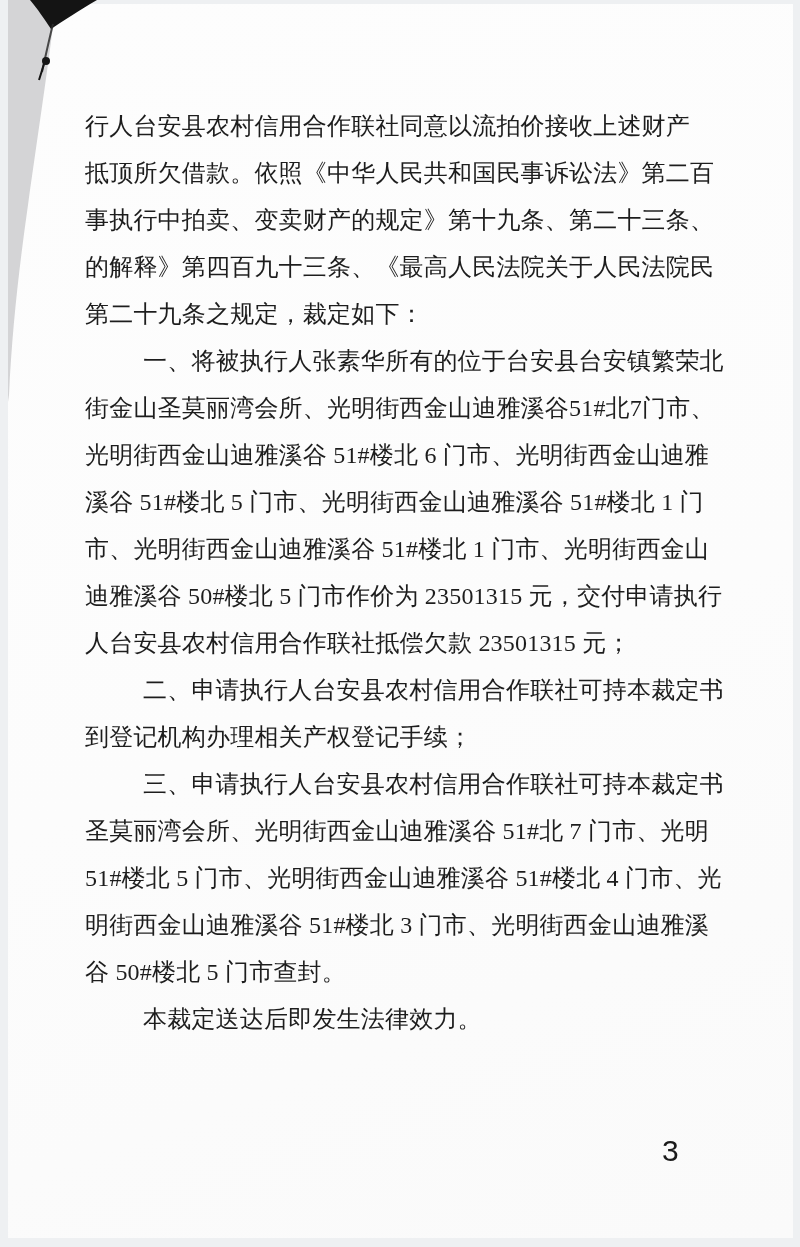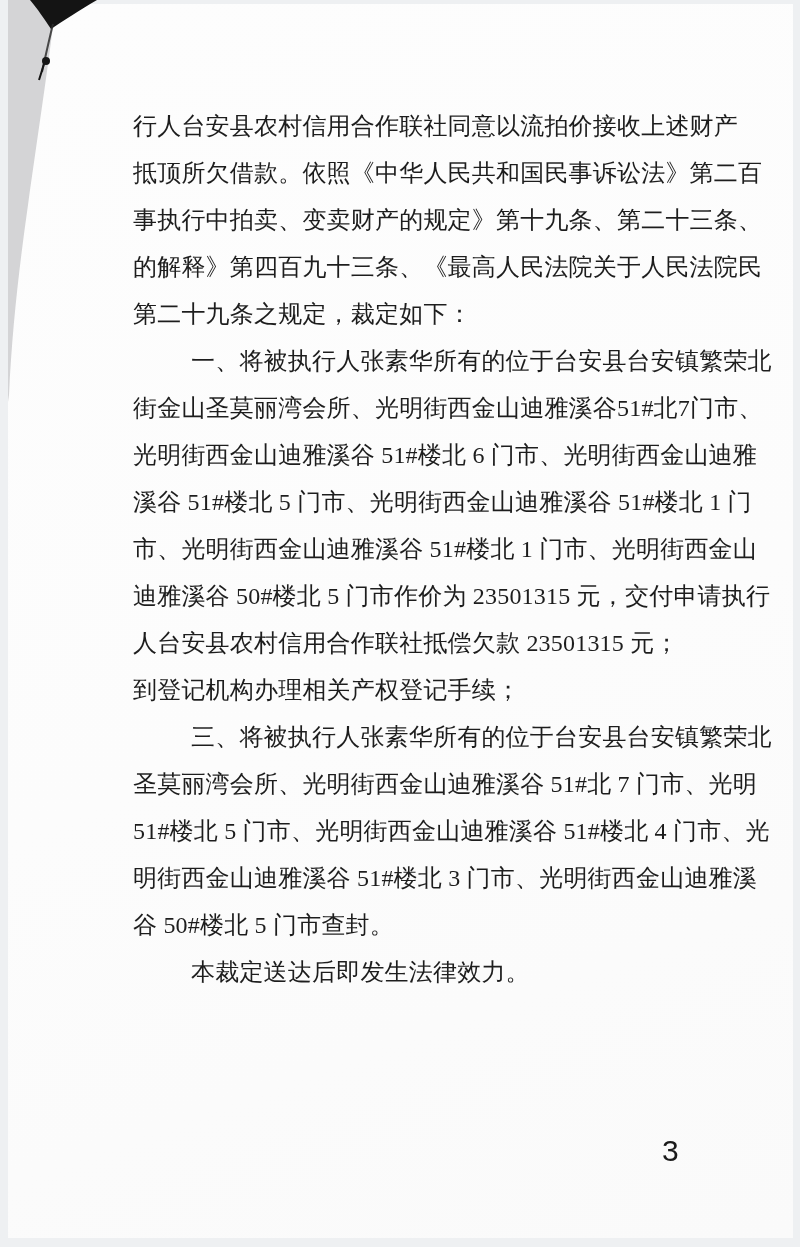--- a/index.html
+++ b/index.html
@@ -31,21 +31,20 @@
     top: 103px;
     width: 665px;
   }
   .line {
     height: 47px;
     line-height: 47px;
     font-size: 24px;
     color: #1d1d1d;
     white-space: pre;
     letter-spacing: 0.2px;
-    margin-left: 48px;
   }
   .line.indent {
     padding-left: 58px;
   }
   .page-number {
     position: absolute;
     left: 662px;
     top: 1131px;
     width: 40px;
     height: 40px;
@@ -82,22 +81,23 @@
     <div class="line">事执行中拍卖、变卖财产的规定》第十九条、第二十三条、</div>
     <div class="line">的解释》第四百九十三条、《最高人民法院关于人民法院民</div>
     <div class="line">第二十九条之规定，裁定如下：</div>
     <div class="line indent">一、将被执行人张素华所有的位于台安县台安镇繁荣北</div>
     <div class="line">街金山圣莫丽湾会所、光明街西金山迪雅溪谷51#北7门市、</div>
     <div class="line">光明街西金山迪雅溪谷 51#楼北 6 门市、光明街西金山迪雅</div>
     <div class="line">溪谷 51#楼北 5 门市、光明街西金山迪雅溪谷 51#楼北 1 门</div>
     <div class="line">市、光明街西金山迪雅溪谷 51#楼北 1 门市、光明街西金山</div>
     <div class="line">迪雅溪谷 50#楼北 5 门市作价为 23501315 元，交付申请执行</div>
     <div class="line">人台安县农村信用合作联社抵偿欠款 23501315 元；</div>
+    <div class="line indent">二、申请执行人台安县农村信用合作联社可持本裁定书</div>
     <div class="line">到登记机构办理相关产权登记手续；</div>
-    <div class="line indent">三、将被执行人张素华所有的位于台安县台安镇繁荣北</div>
+    <div class="line indent">三、申请执行人台安县农村信用合作联社可持本裁定书</div>
     <div class="line">圣莫丽湾会所、光明街西金山迪雅溪谷 51#北 7 门市、光明</div>
     <div class="line">51#楼北 5 门市、光明街西金山迪雅溪谷 51#楼北 4 门市、光</div>
     <div class="line">明街西金山迪雅溪谷 51#楼北 3 门市、光明街西金山迪雅溪</div>
     <div class="line">谷 50#楼北 5 门市查封。</div>
     <div class="line indent">本裁定送达后即发生法律效力。</div>
   </div>
 
   <div class="page-number">3</div>
 
 </div>

